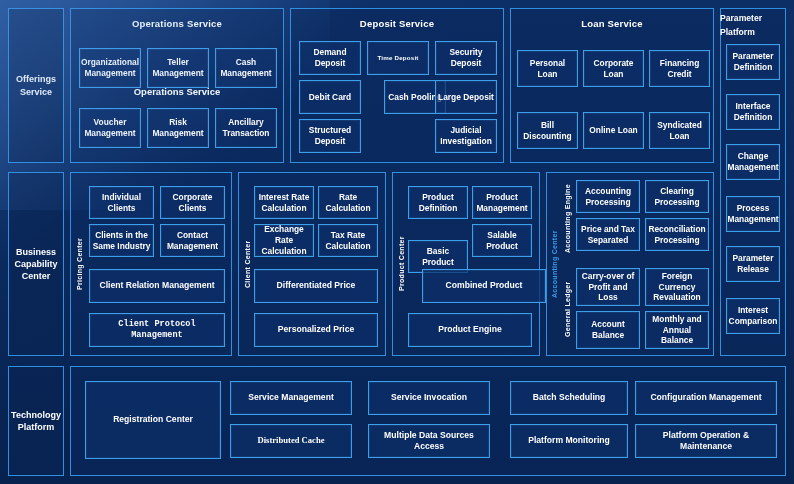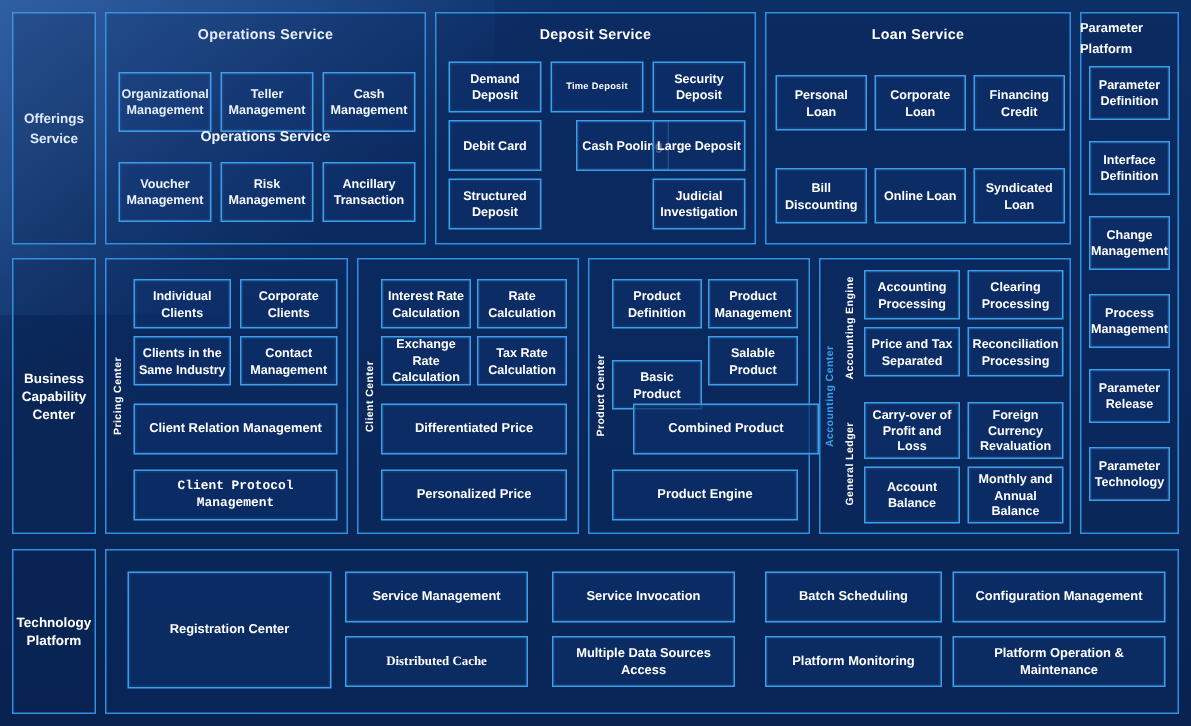--- a/index.html
+++ b/index.html
@@ -106,21 +106,21 @@
   <div class="box" style="left:583px;top:112px;width:61px;height:37px;">Online Loan</div>
   <div class="box" style="left:649px;top:112px;width:61px;height:37px;">Syndicated Loan</div>
 
   <div class="frame" style="left:720px;top:8px;width:66px;height:348px;"></div>
   <div style="position:absolute;left:720px;top:12px;width:66px;text-align:left;font-size:8.6px;font-weight:bold;line-height:1.6;">Parameter Platform</div>
   <div class="box" style="left:726px;top:44px;width:54px;height:36px;">Parameter Definition</div>
   <div class="box" style="left:726px;top:94px;width:54px;height:36px;">Interface Definition</div>
   <div class="box" style="left:726px;top:144px;width:54px;height:36px;">Change Management</div>
   <div class="box" style="left:726px;top:196px;width:54px;height:36px;">Process Management</div>
   <div class="box" style="left:726px;top:246px;width:54px;height:36px;">Parameter Release</div>
-  <div class="box" style="left:726px;top:298px;width:54px;height:36px;">Parameter Technology</div>
+  <div class="box" style="left:726px;top:298px;width:54px;height:36px;">Interest Comparison</div>
 
   <div class="cat" style="left:8px;top:172px;width:56px;height:184px;">Business Capability Center</div>
 
   <div class="frame" style="left:70px;top:172px;width:162px;height:184px;"></div>
   <div class="vlabel" style="left:72px;top:172px;width:14px;height:184px;">Pricing Center</div>
   <div class="box" style="left:89px;top:186px;width:65px;height:33px;">Individual Clients</div>
   <div class="box" style="left:160px;top:186px;width:65px;height:33px;">Corporate Clients</div>
   <div class="box" style="left:89px;top:224px;width:65px;height:33px;">Clients in the Same Industry</div>
   <div class="box" style="left:160px;top:224px;width:65px;height:33px;">Contact Management</div>
   <div class="box wide" style="left:89px;top:269px;width:136px;height:34px;">Client Relation Management</div>

